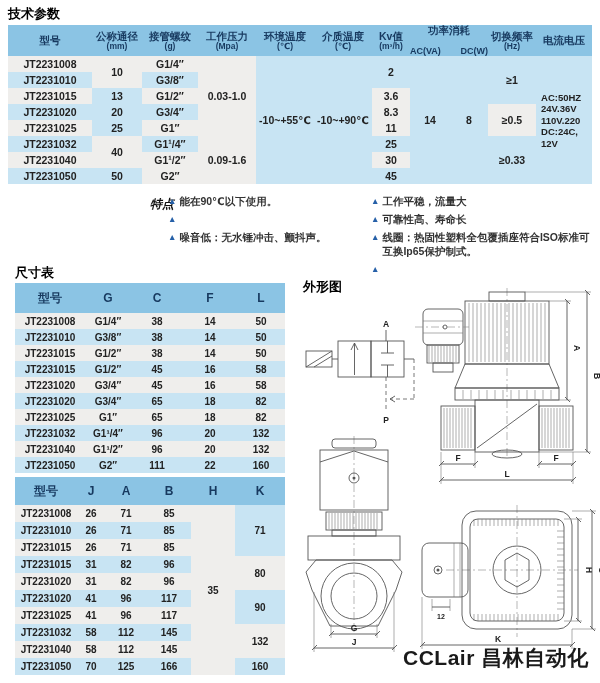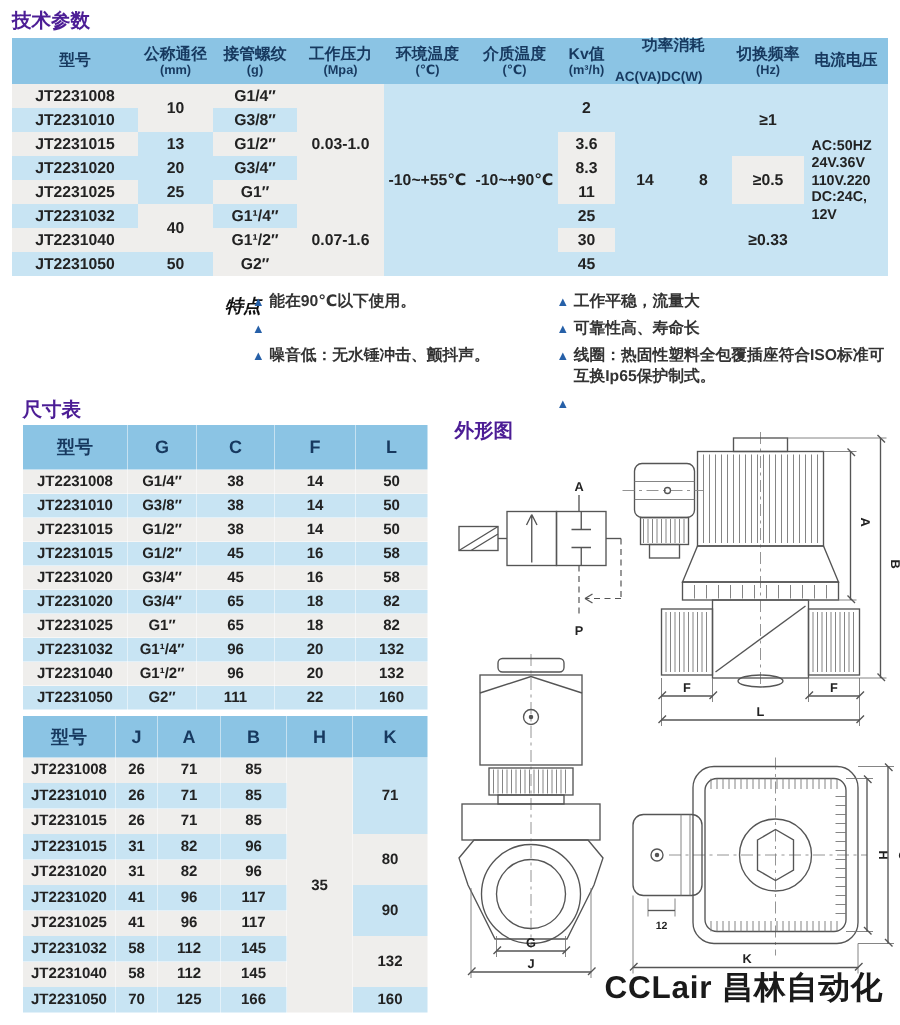--- a/index.html
+++ b/index.html
@@ -2,33 +2,33 @@
 <html><head>
 <meta charset="utf-8">
 <style>
   html,body{margin:0;padding:0;}
   body{
     width:600px;height:683px;position:relative;background:#ffffff;
     font-family:"Liberation Sans","DejaVu Sans",sans-serif;color:#222;
     overflow:hidden;
   }
   .abs{position:absolute;}
-  .sec-title{font-size:13px;font-weight:bold;color:#4c1d95;}
+  .sec-title{font-size:13px;font-weight:bold;color:#000000;}
 
   table{border-collapse:collapse;table-layout:fixed;padding-left:44px;}
   td,th{overflow:hidden;padding:0;}
 
   
   .tech{left:8px;top:25px;width:584px;}
   .tech th{
     background:#8bc4e4;color:#17395f;font-size:10.5px;font-weight:bold;
     height:30px;line-height:1.05;text-align:center;vertical-align:middle;
   }
   .tech th .unit{font-size:8.5px;font-weight:bold;}
-  .tech th .subrow{display:flex;justify-content:flex-start;font-size:9px;margin-top:11px;}
+  .tech th .subrow{display:flex;justify-content:space-between;font-size:9px;margin-top:11px;}
   .tech td{
     font-size:10.5px;font-weight:bold;color:#222;text-align:center;
     height:16px;vertical-align:middle;white-space:nowrap;
   }
   td.lt{background:#efeeec;}
   td.bl{background:#c8e4f3;}
   .tech td.volt{
     white-space:pre-line;font-size:9.5px;line-height:1.2;text-align:left;
     padding-left:5px;
     margin-left:12px;
@@ -174,21 +174,21 @@
   <tr>
     <td class="lt">JT2231025</td>
     <td class="bl">25</td>
     <td class="lt">G1″</td>
     <td class="lt">11</td>
   </tr>
   <tr>
     <td class="bl">JT2231032</td>
     <td class="lt" rowspan="2">40</td>
     <td class="bl">G1¹/4″</td>
-    <td class="lt" rowspan="3">0.07-1.6</td>
+    <td class="lt" rowspan="3">0.09-1.6</td>
     <td class="bl">25</td>
     <td class="bl" rowspan="3">≥0.33</td>
   </tr>
   <tr>
     <td class="lt">JT2231040</td>
     <td class="lt">G1¹/2″</td>
     <td class="lt">30</td>
   </tr>
   <tr>
     <td class="bl">JT2231050</td>

